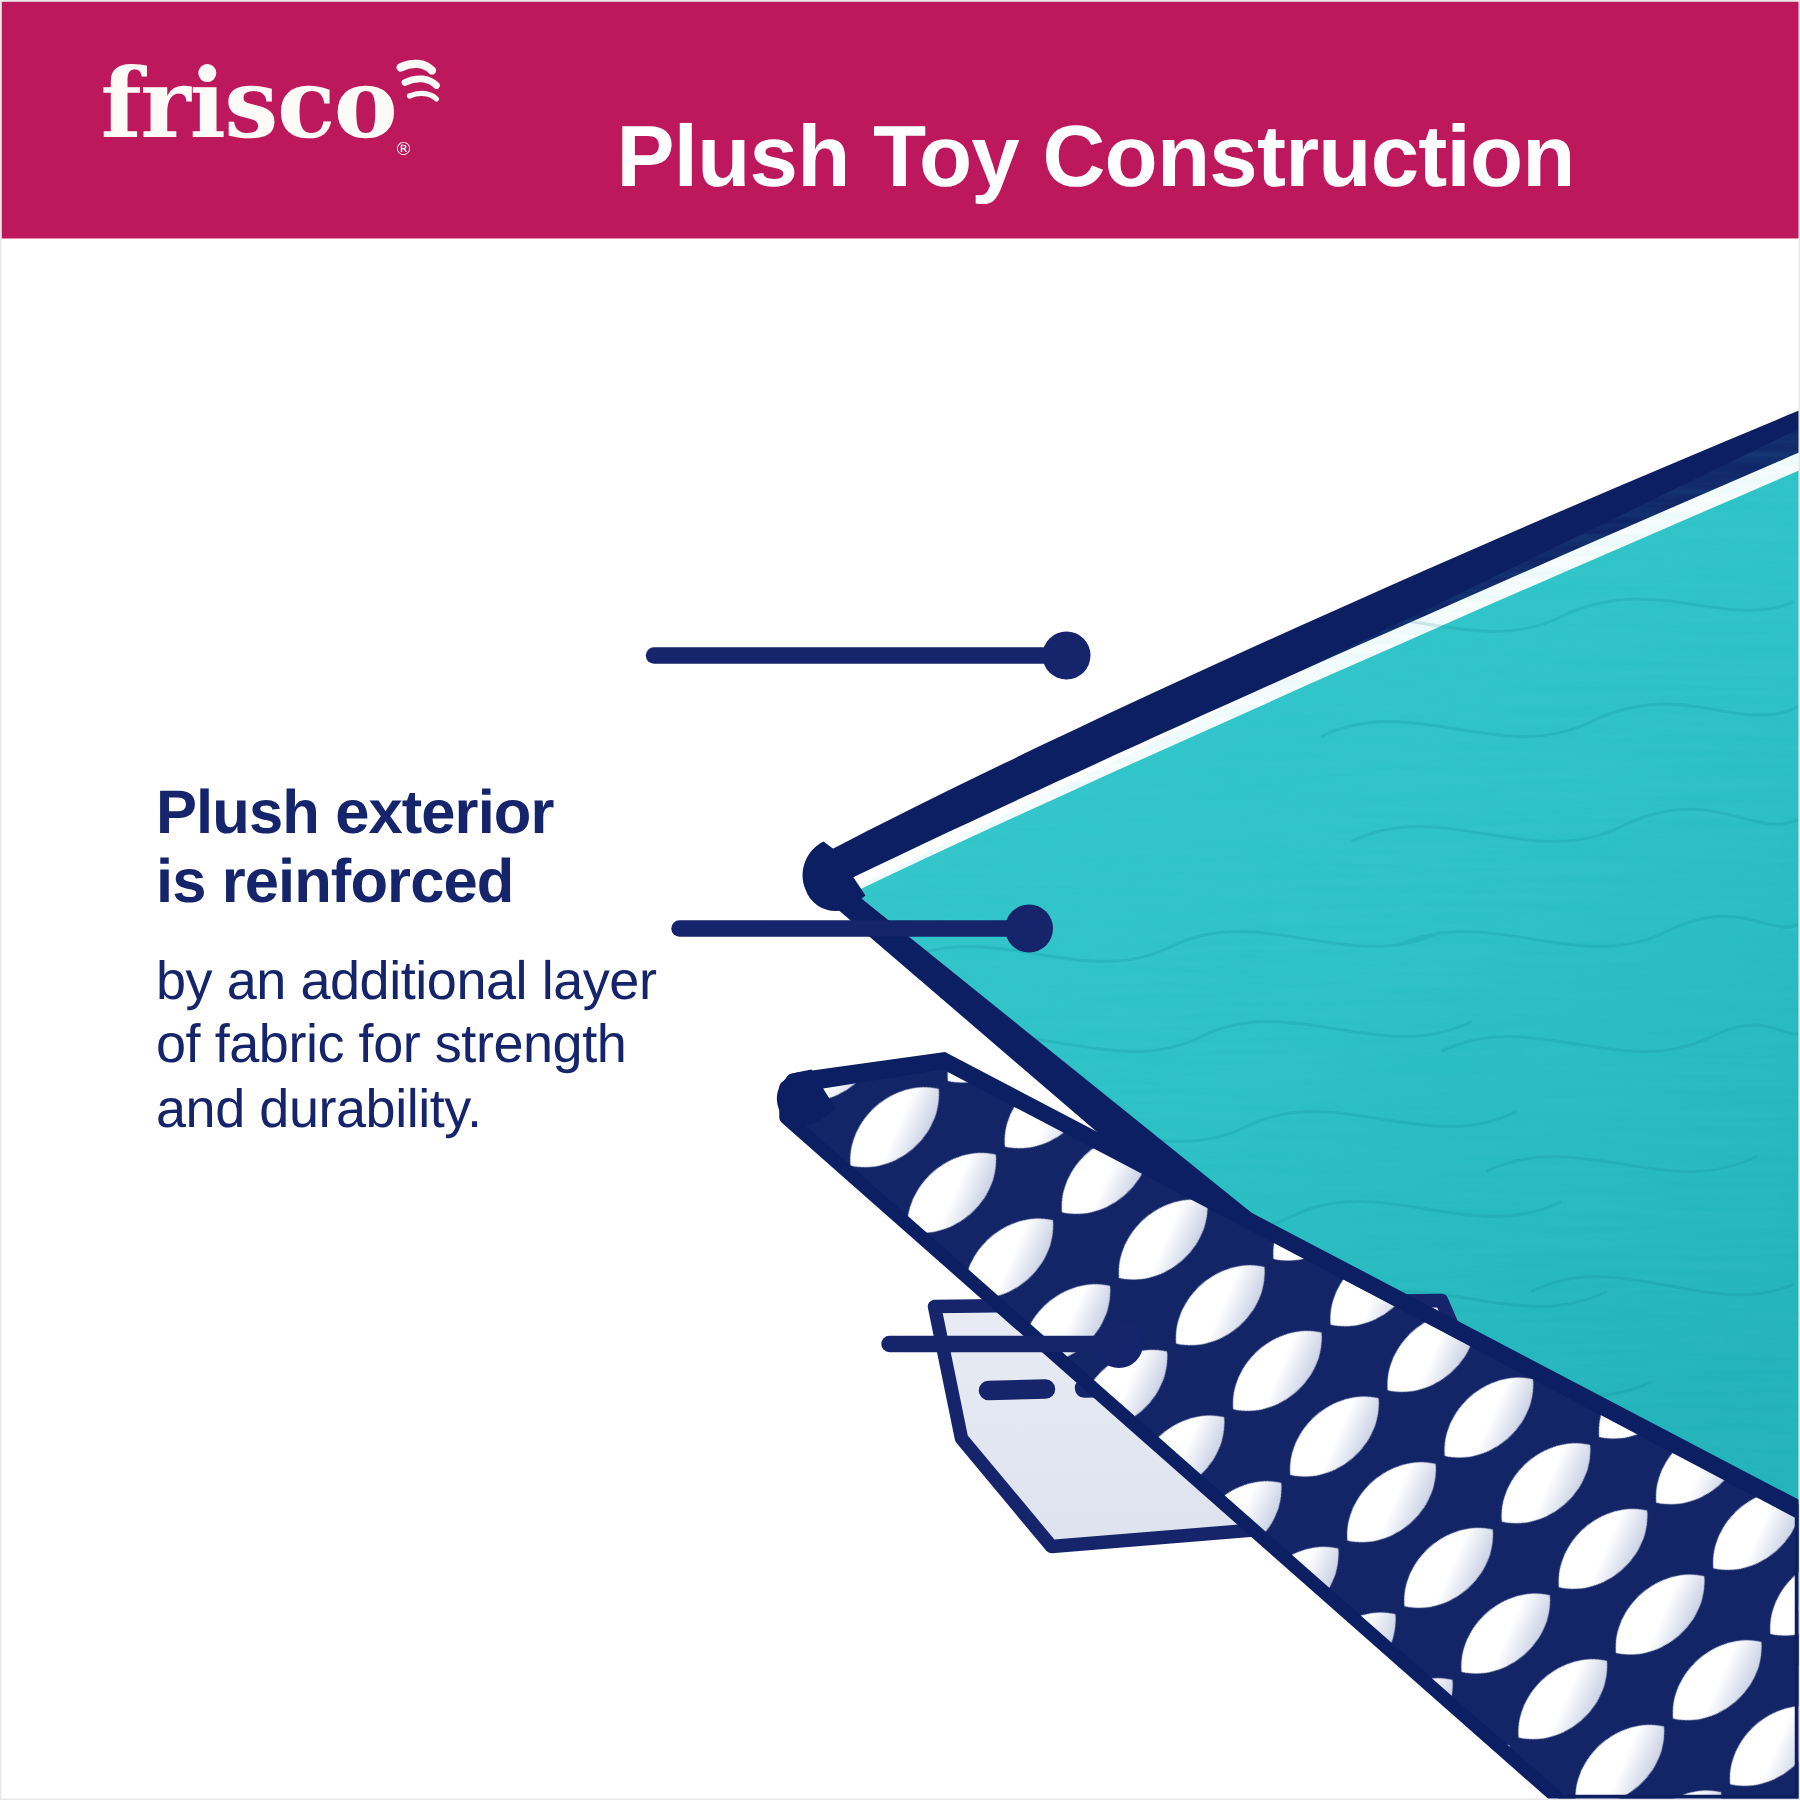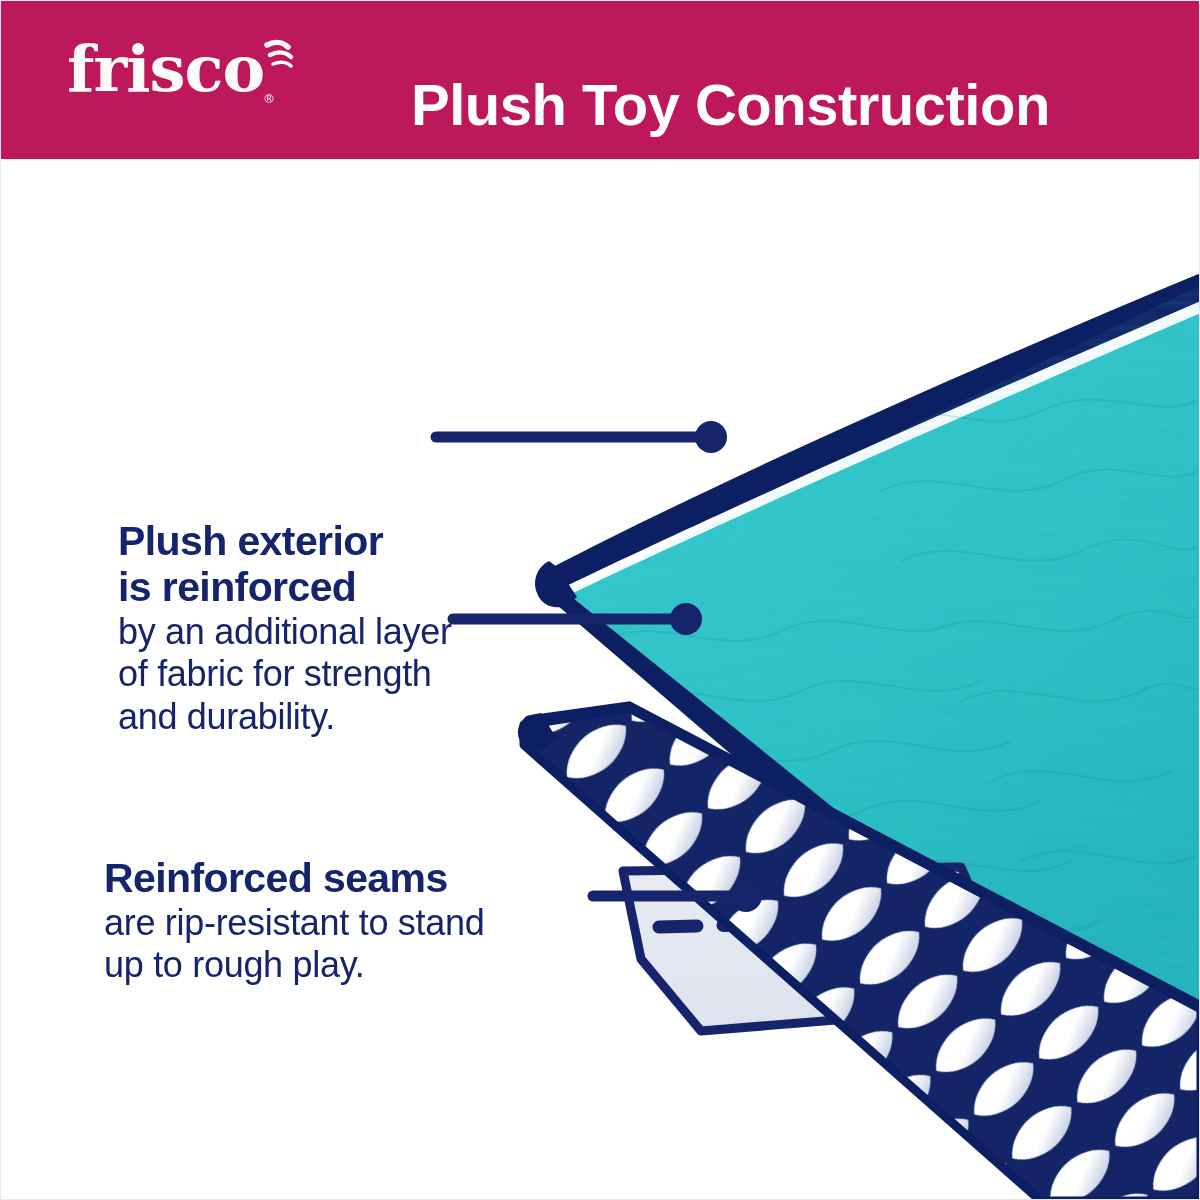--- a/index.html
+++ b/index.html
@@ -77,25 +77,25 @@
     letter-spacing: -0.6px;
     white-space: pre-line;
     margin: 0;
   }
   .callout-body {
     font-weight: normal;
     font-size: 36px;
     line-height: 1.18;
     letter-spacing: -0.3px;
     white-space: pre-line;
-    margin: 0 0 0 0;
+    margin: 22px 0 0 0;
   }
 
   #callout-plush-fabric { left: 103px; top: 405px; }
-  #callout-plush-exterior { left: 117px; top: 518px; }
+  #callout-plush-exterior { left: 103px; top: 518px; }
   #callout-reinforced-seams { left: 103px; top: 855px; }
 </style>
 </head>
 <body>
 
 <div id="infographic">
 
   <div class="header-bar">
 
     <svg class="brand-logo" viewBox="0 0 250 80" aria-hidden="true">
@@ -271,19 +271,14 @@
 
 
   <div class="callout" id="callout-plush-exterior">
     <p class="callout-heading">Plush exterior
 is reinforced</p>
     <p class="callout-body">by an additional layer
 of fabric for strength
 and durability.</p>
   </div>
 
-  <div class="callout" id="callout-reinforced-seams">
-    <p class="callout-heading">Reinforced seams</p>
-    <p class="callout-body">are rip-resistant to stand
-up to rough play.</p>
-  </div>
 
 </div>
 
 </body></html>

